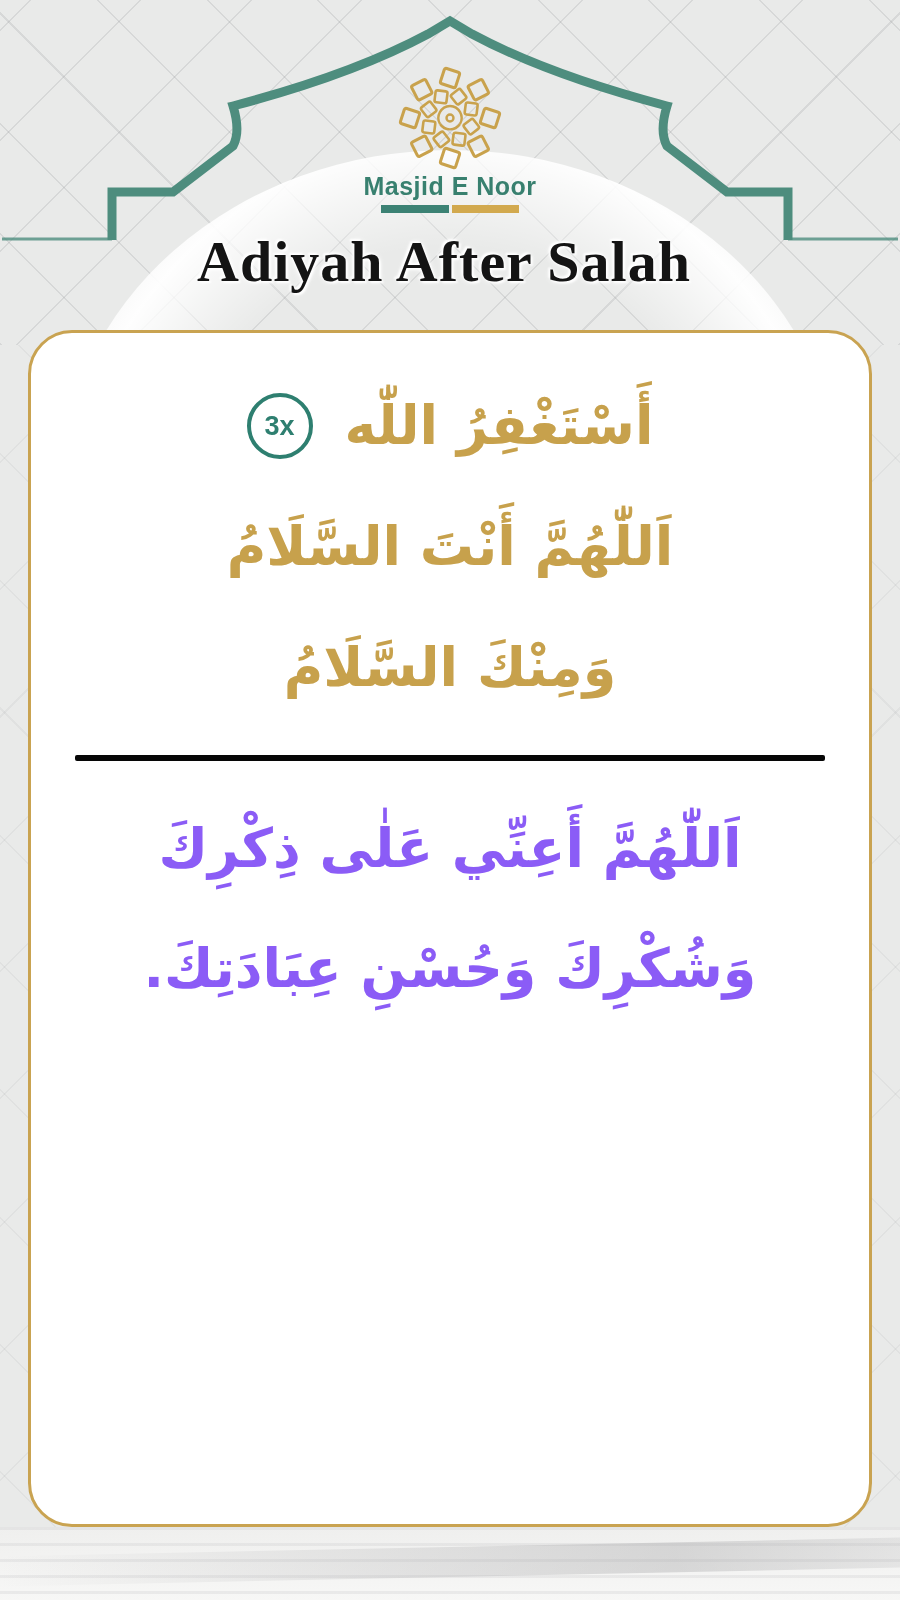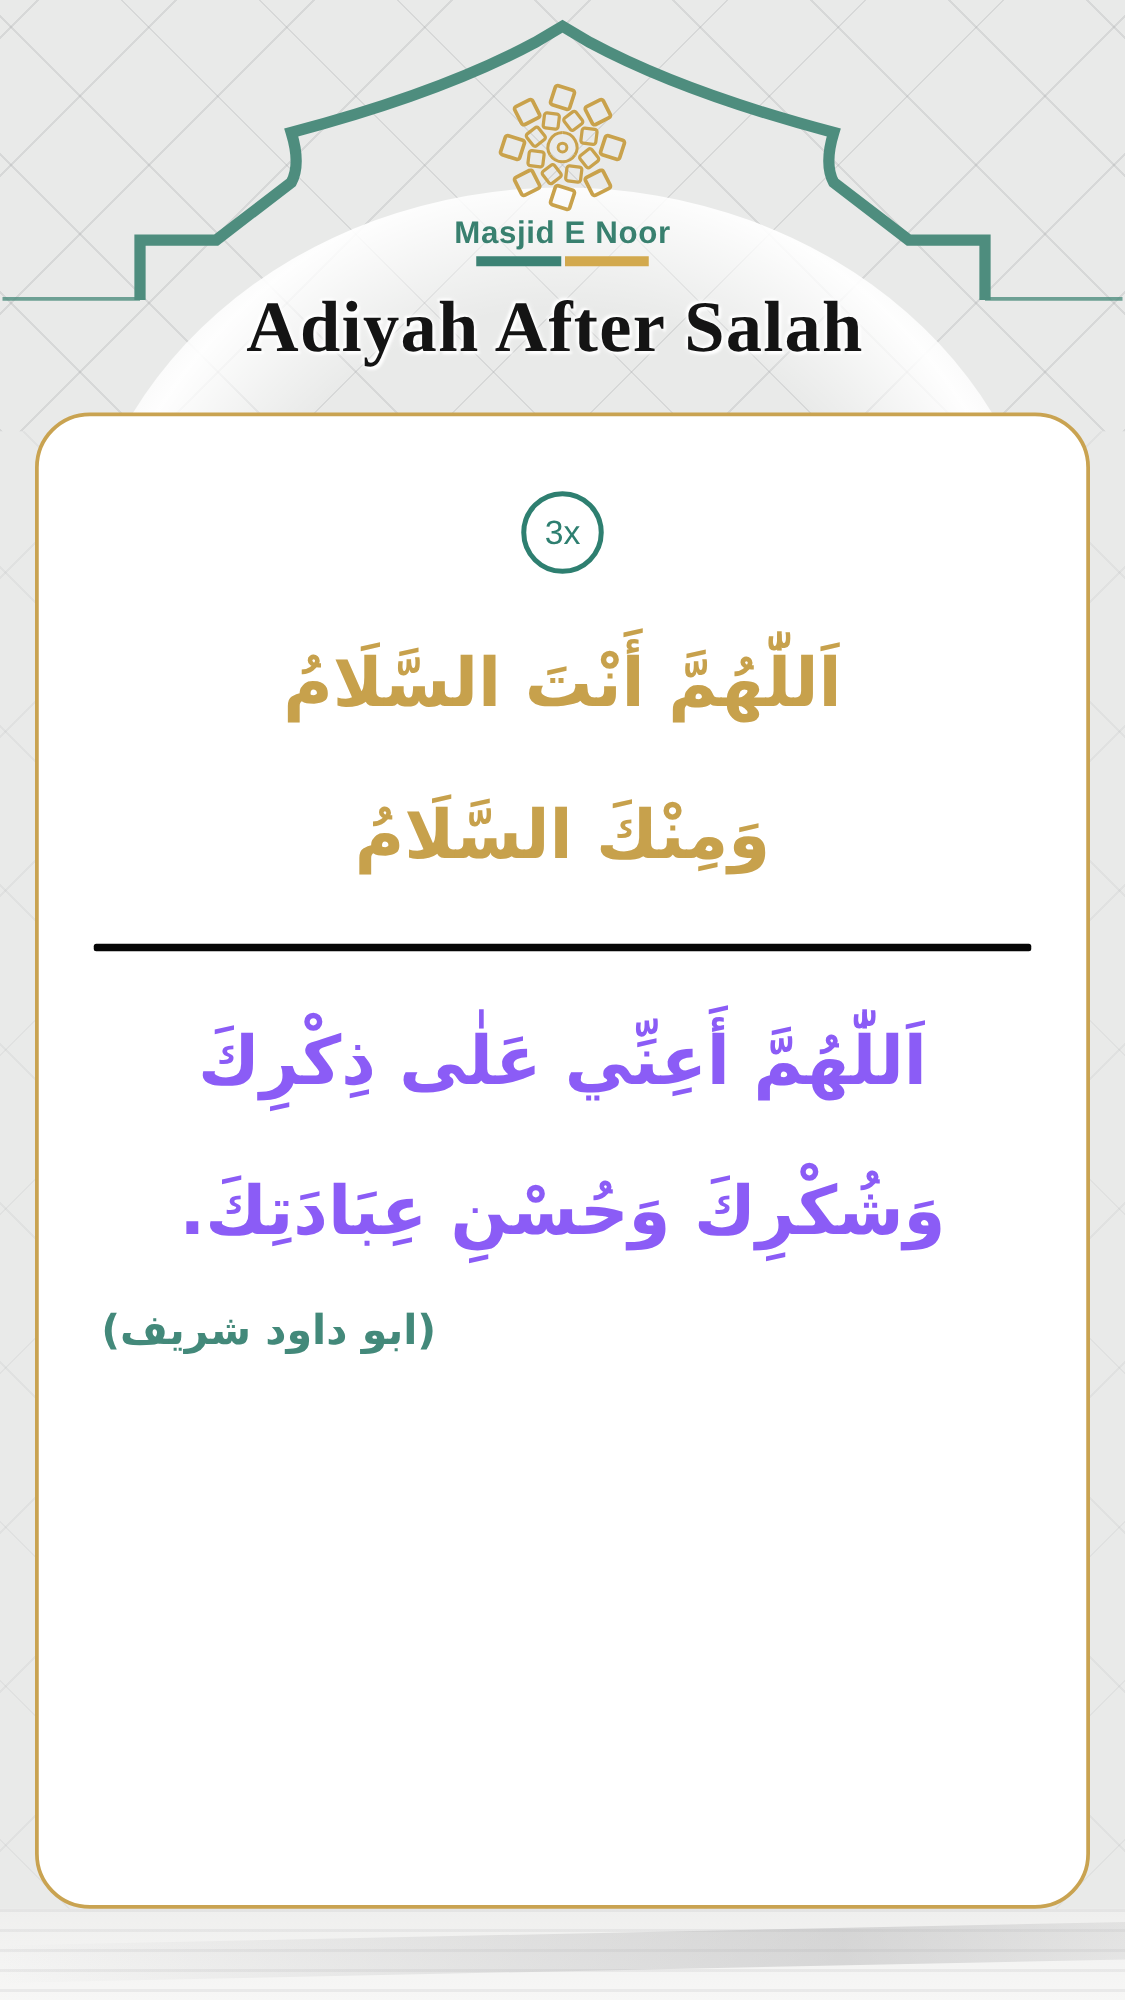--- a/index.html
+++ b/index.html
@@ -68,21 +68,21 @@
     display:block;text-align:center;
     font-size:54px;line-height:1.2;font-weight:bold;
   }
   .gold{color:#c7a14c;}
   .teal{color:#8b5cf6;}
   .mt{margin-top:56px;}
   .repeat-badge{
     direction:ltr;flex:0 0 auto;width:58px;height:58px;border-radius:50%;
     border:4px solid #2e7f70;color:#2e7f70;
     display:flex;align-items:center;justify-content:center;
-    font-size:27px;font-weight:normal;font-family:"Liberation Sans", sans-serif;
+    font-size:27px;font-weight:bold;font-family:"Liberation Sans", sans-serif;
   }
   .attribution{
     font-size:33px;font-weight:bold;text-align:left;margin-top:30px;padding-left:20px;
   }
   .attribution.second{margin-top:42px;color:#43897a;}
   .divider{height:6px;background:#060606;margin:54px 14px 6px;border-radius:2px;}
 </style>
 </head>
 <body>
 
@@ -162,27 +162,27 @@
 <div class="brand-bar">
   <div class="half-teal"></div>
   <div class="half-gold"></div>
 </div>
 
 <div class="page-title">Adiyah After Salah</div>
 
 <div class="dua-card">
 
   <div class="dua-row">
+    <span class="dua-line gold">أَسْتَغْفِرُ اللّٰه</span>
     <span class="repeat-badge">3x</span>
   </div>
 
   <div class="dua-line gold mt">اَللّٰهُمَّ أَنْتَ السَّلَامُ</div>
   <div class="dua-line gold mt">وَمِنْكَ السَّلَامُ</div>
 
 
   <div class="divider"></div>
 
   <div class="dua-line teal mt">اَللّٰهُمَّ أَعِنِّي عَلٰى ذِكْرِكَ</div>
   <div class="dua-line teal mt">وَشُكْرِكَ وَحُسْنِ عِبَادَتِكَ.</div>
 
-  <div class="attribution second">(ابو داود شريف)</div>
 
 </div>
 
 </body></html>

